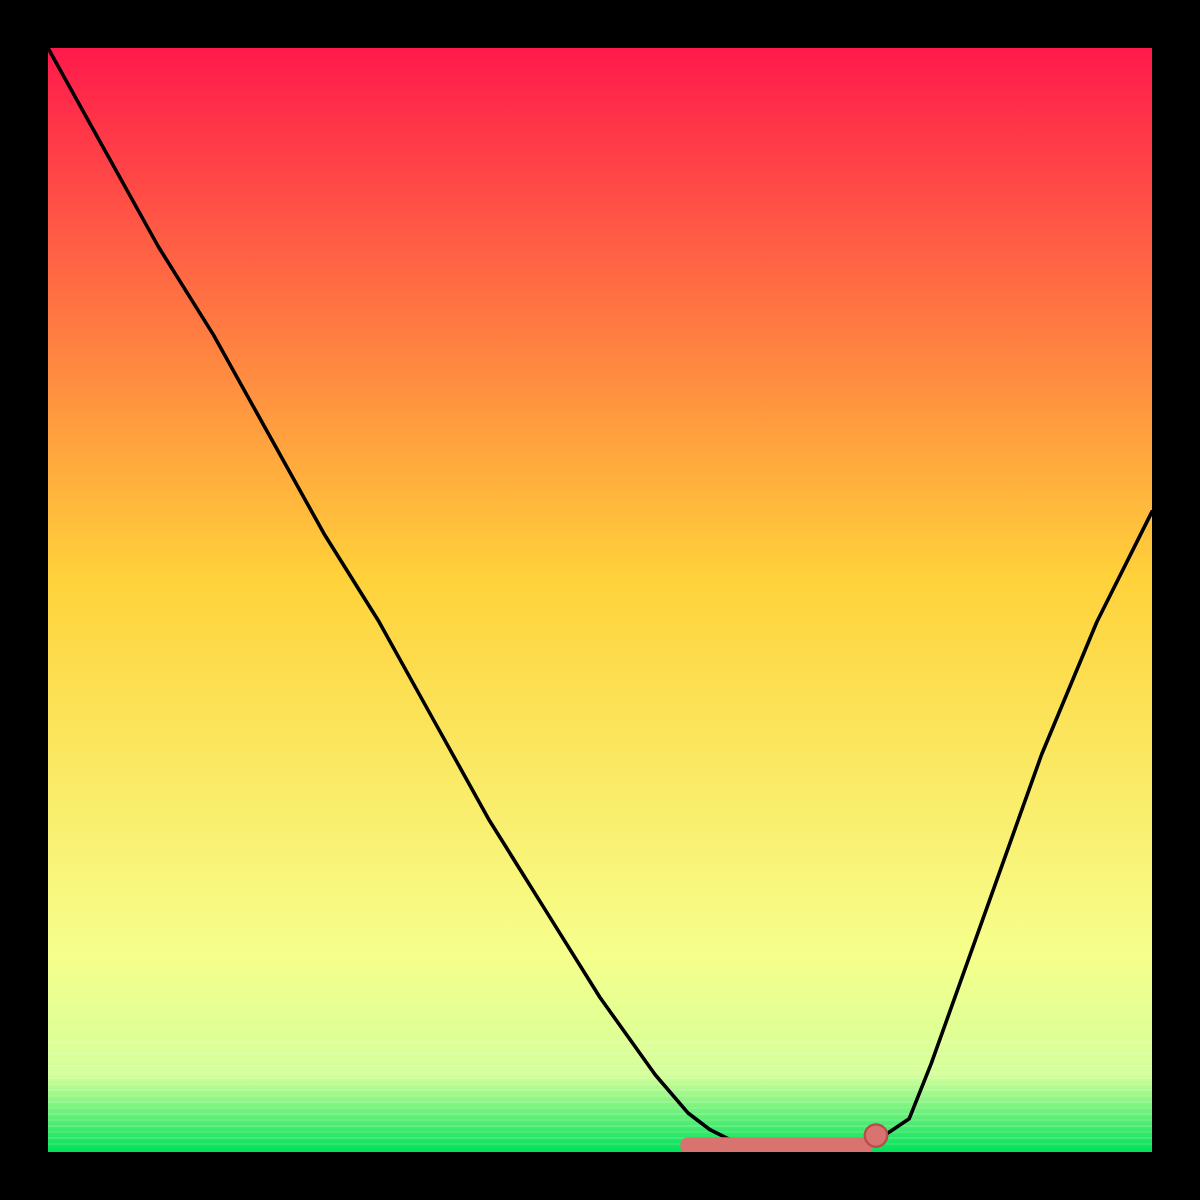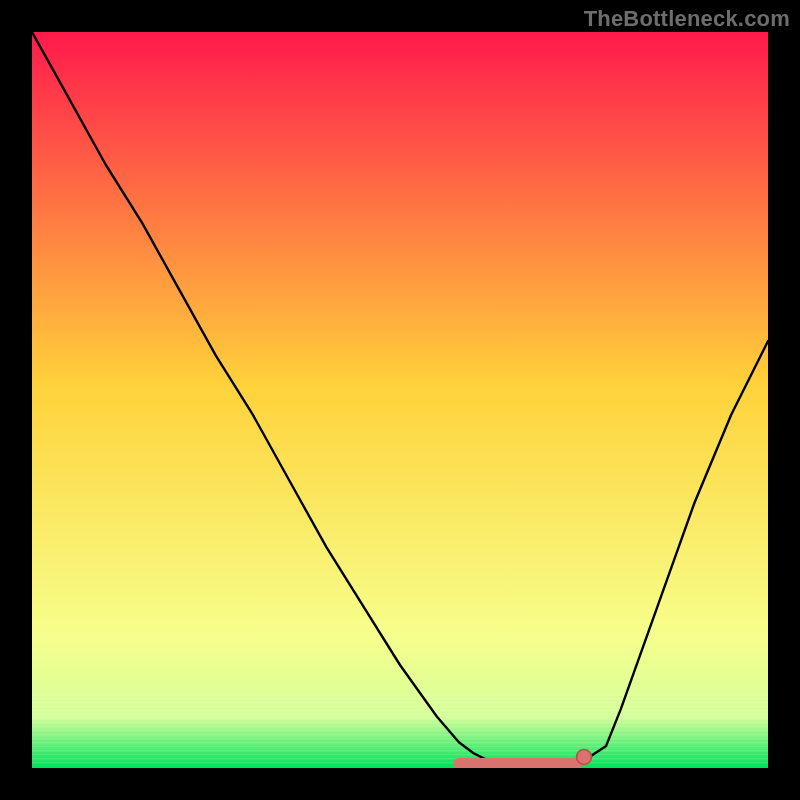--- a/index.html
+++ b/index.html
@@ -35,21 +35,20 @@
     font-weight: 600;
     color: #6d6d6d;
     letter-spacing: 0.2px;
   }
   svg { display: block; }
 </style>
 </head>
 <body>
 
 <div class="frame">
-  <div class="watermark">TheBottleneck.com</div>
   <div class="plot">
     <svg id="chart-svg" width="736" height="736" viewBox="0 0 736 736" preserveAspectRatio="none">
         <defs>
           <linearGradient id="bg" x1="0" y1="0" x2="0" y2="1">
             <stop offset="0%" stop-color="#ff1a4b"></stop>
             <stop offset="48%" stop-color="#ffd23a"></stop>
             <stop offset="82%" stop-color="#f6ff8c"></stop>
             <stop offset="93%" stop-color="#d4ff9a"></stop>
             <stop offset="100%" stop-color="#00e05a"></stop>
           </linearGradient>

